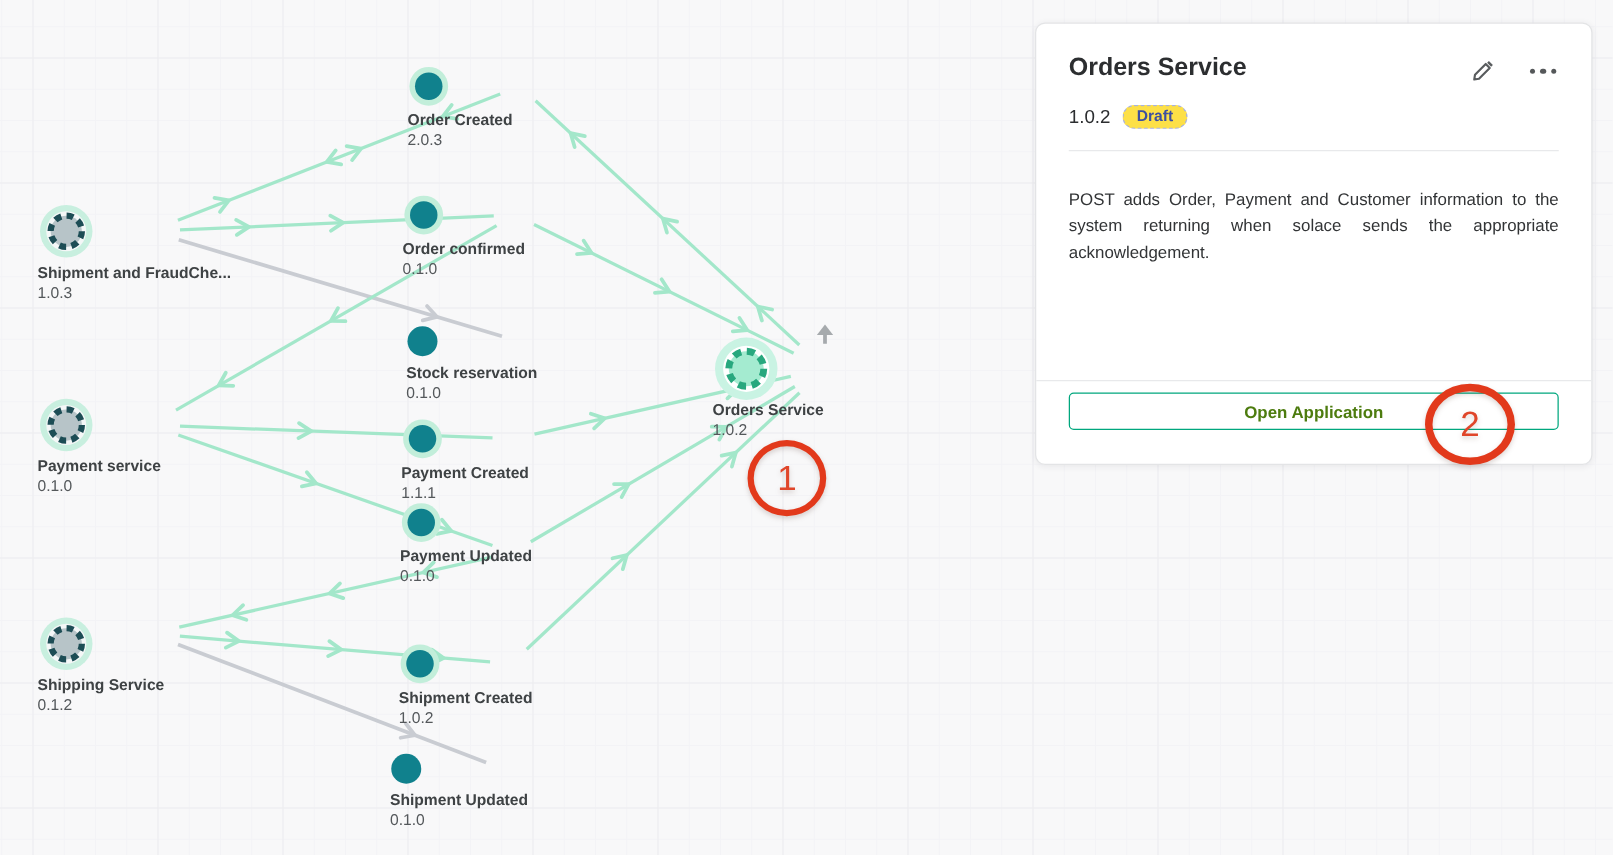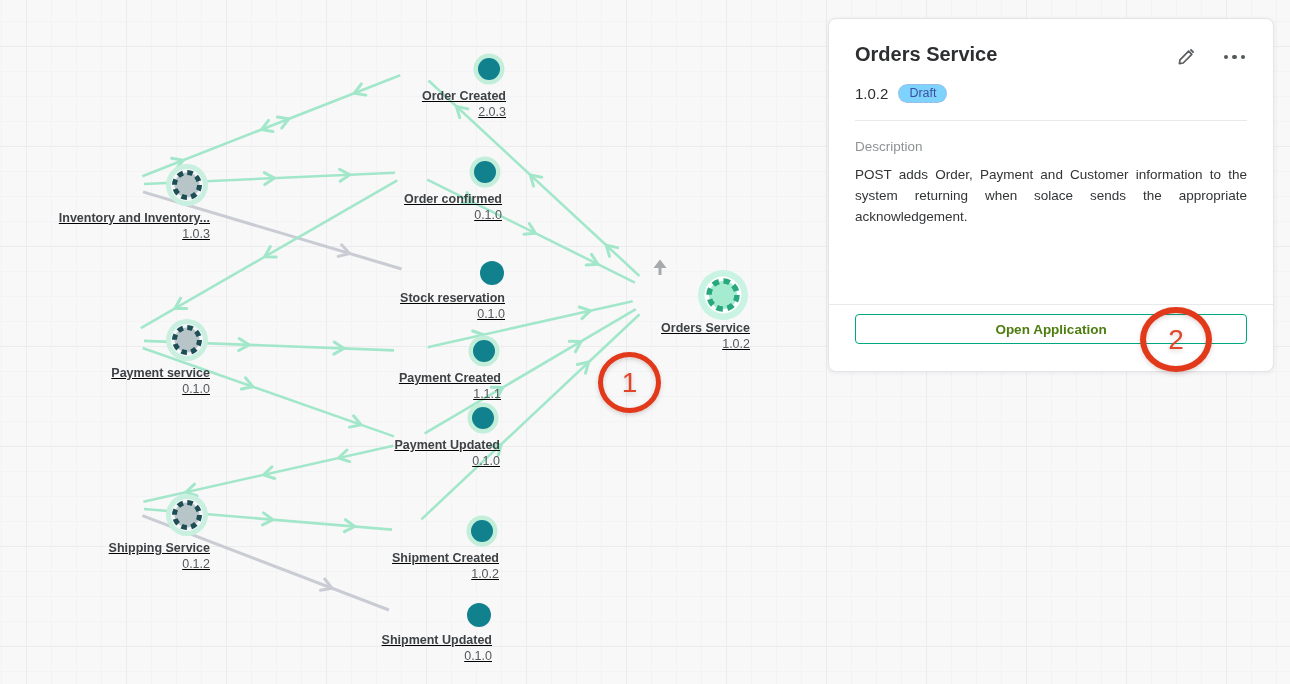--- a/index.html
+++ b/index.html
@@ -13,21 +13,21 @@
       linear-gradient(90deg, #ececef 1px, transparent 1px),
       linear-gradient(#f3f3f6 1px, transparent 1px),
       linear-gradient(90deg, #f3f3f6 1px, transparent 1px);
     background-size:100px 100px, 100px 100px, 25px 25px, 25px 25px;
     background-position:26px 46px, 26px 46px, 1px 21px, 1px 21px;
   }
   #edges-svg { position:absolute; left:0; top:0; z-index:1; }
 
   
   .node { position:absolute; width:180px; display:flex; flex-direction:column;
-          align-items:flex-end; z-index:2; cursor:pointer;text-decoration:underline; }
+          align-items:flex-start; z-index:2; cursor:pointer; }
   .node svg { display:block; }
   .nlabel { margin-top:2px; font-size:12.5px; line-height:16px; font-weight:bold;
             color:#3e4244; text-align:center; white-space:nowrap; }
   .node.plain .nlabel { margin-top:4px; }
   .node.orders .nlabel { margin-top:-2px; }
   .nver { font-size:12.5px; line-height:16px; color:#54585b; text-align:center; }
 
   
   .panel { position:absolute; left:828px; top:18px; width:446px; height:354px;
            background:#ffffff; border:1px solid #e3e4e6; border-radius:8px;
@@ -37,21 +37,21 @@
   .panel-title { font-size:20px; font-weight:bold; color:#2c2e30; line-height:22px; }
   .hdr-icons { display:flex; align-items:center; gap:24px; padding-top:2px; }
   .icon-btn { background:none; border:none; cursor:pointer; padding:2px; display:flex;
               align-items:center; }
   .dots { display:flex; gap:4px; }
   .dots i { width:4.5px; height:4.5px; border-radius:50%; background:#55585a; display:block; }
   .version-row { display:flex; align-items:center; margin-top:15px; }
   .panel-version { font-size:15px; color:#2c2e30; font-weight:500; }
   .badge { margin-left:10px; display:inline-flex; align-items:center;
            border:1px dashed #a9b2dd; border-radius:10px; padding:1px 10px 2px 10px;
-           font-size:12.5px; font-weight:normal; color:#3d4fa1; background:#7dd3fc;text-align:right; }
+           font-size:12.5px; font-weight:bold; color:#3d4fa1; background:#fde047;text-align:right; }
   .divider { height:1px; background:#e8e9eb; margin-top:17px; }
   .panel-body { padding:18px 26px 0 26px; }
   .desc-label { font-size:13.5px; color:#8f9294; }
   .desc-text { margin-top:10px; font-size:13.5px; line-height:21px; color:#323436; }
   .desc-text p.just { text-align:justify; }
   .tlink { color:#00a77e; font-weight:bold; text-decoration:none; cursor:pointer; }
   .panel-footer { position:absolute; left:0; right:0; bottom:0; height:67px;
                   border-top:1px solid #e8e9eb; padding:9px 26px 0 26px; }
   .open-app { width:100%; height:30px; background:#ffffff; border:1px solid #00a77e;
               border-radius:4px; color:#4d7c0f; font-weight:bold; font-size:13.5px;
@@ -156,21 +156,21 @@
   <div class="nlabel">Order Created</div>
   <div class="nver">2.0.3</div>
 </div>
 
 <div class="node" style="left:30px; top:162px;">
   <svg width="46" height="46">
     <circle cx="23" cy="23" r="21" fill="#c8efdf"></circle>
     <circle cx="23" cy="23" r="16" fill="#f4f7f7"></circle>
     <circle cx="23" cy="23" r="12.5" fill="#b7c4c8" stroke="#1d4d55" stroke-width="5" stroke-dasharray="5.5 4.3"></circle>
   </svg>
-  <div class="nlabel">Inventory and Inventory...</div>
+  <div class="nlabel">Shipment and FraudChe...</div>
   <div class="nver">1.0.3</div>
 </div>
 
 <div class="node" style="left:322px; top:155px;">
   <svg width="34" height="34">
     <circle cx="17" cy="17" r="15.5" fill="#c2eeda"></circle>
       <circle cx="17" cy="17" r="11" fill="#10818d"></circle>
   </svg>
   <div class="nlabel">Order confirmed</div>
   <div class="nver">0.1.0</div>
@@ -270,21 +270,20 @@
       </div>
     </div>
     <div class="version-row">
       <span class="panel-version">1.0.2</span>
       <span class="badge">Draft</span>
     </div>
     <div class="divider"></div>
   </div>
 
   <div class="panel-body">
-    <div class="desc-label">Description</div>
     <div class="desc-text">
       <p class="just">POST adds Order, Payment and Customer information to the system returning when solace sends the appropriate acknowledgement.</p>
     </div>
   </div>
 
   <div class="panel-footer">
     <button class="open-app">Open Application</button>
   </div>
 </div>
 

